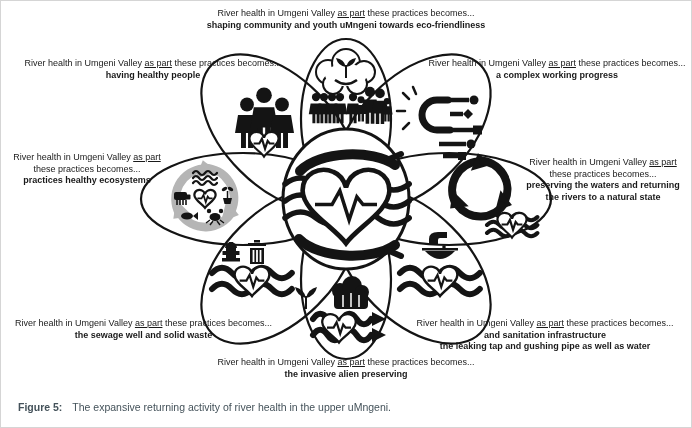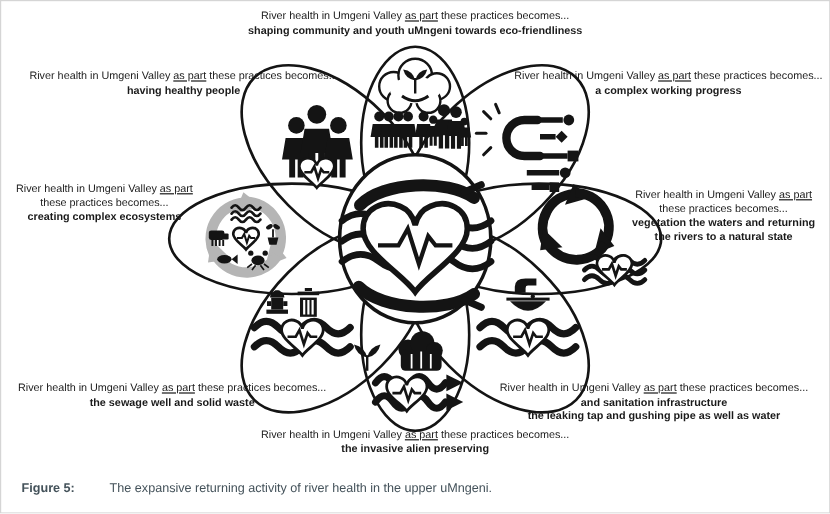--- a/index.html
+++ b/index.html
@@ -12,21 +12,21 @@
     position:absolute;display:flex;flex-direction:column;align-items:center;
     font-size:9px;line-height:11.5px;text-align:center;color:#1a1a1a;
   }
   .label .ln{white-space:nowrap;}
   .bold{font-weight:bold;white-space:nowrap;}
   .u{text-decoration:underline;}
   #flower{position:absolute;left:0;top:0;}
   .caption{
     position:absolute;left:17px;top:400px;font-size:10.5px;color:#44525a;white-space:nowrap;
   }
-  .caption .cap-label{font-weight:bold;margin-right:29px;}
+  .caption .cap-label{font-weight:bold;margin-right:10px;}
 </style>
 </head>
 <body>
 
 <div id="stage">
 
   <svg id="flower" width="692" height="428" viewBox="0 0 692 428">
     <defs>
       <path id="heart" d="M0,26 C-7,16 -28,5 -28,-8 C-28,-19 -17,-24 -8,-20 C-3,-18 -1,-14 0,-10 C1,-14 3,-18 8,-20 C17,-24 28,-19 28,-8 C28,5 7,16 0,26 Z"></path>
       <polyline id="zig" points="-20,1 -9,1 -4,-8 2,11 7,-4 11,1 20,1" fill="none" vector-effect="non-scaling-stroke"></polyline>
@@ -218,27 +218,27 @@
   </div>
 
   <div class="label" style="left:420px;top:57px;width:272px">
     <div class="ln"><span>River health in Umgeni Valley </span><span class="u">as part</span><span> these practices becomes...</span></div>
     <div class="bold">a complex working progress</div>
   </div>
 
   <div class="label" style="left:0px;top:151px;width:172px">
     <div class="ln"><span>River health in Umgeni Valley </span><span class="u">as part</span></div>
     <div class="ln">these practices becomes...</div>
-    <div class="bold">creating complex ecosystems</div>
+    <div class="bold">practices healthy ecosystems</div>
   </div>
 
   <div class="label" style="left:512px;top:156px;width:180px">
     <div class="ln"><span>River health in Umgeni Valley </span><span class="u">as part</span></div>
     <div class="ln">these practices becomes...</div>
-    <div class="bold">vegetation the waters and returning</div>
+    <div class="bold">preserving the waters and returning</div>
     <div class="bold">the rivers to a natural state</div>
   </div>
 
   <div class="label" style="left:0px;top:317px;width:285px">
     <div class="ln"><span>River health in Umgeni Valley </span><span class="u">as part</span><span> these practices becomes...</span></div>
     <div class="bold">the sewage well and solid waste</div>
   </div>
 
   <div class="label" style="left:398px;top:317px;width:292px">
     <div class="ln"><span>River health in Umgeni Valley </span><span class="u">as part</span><span> these practices becomes...</span></div>

